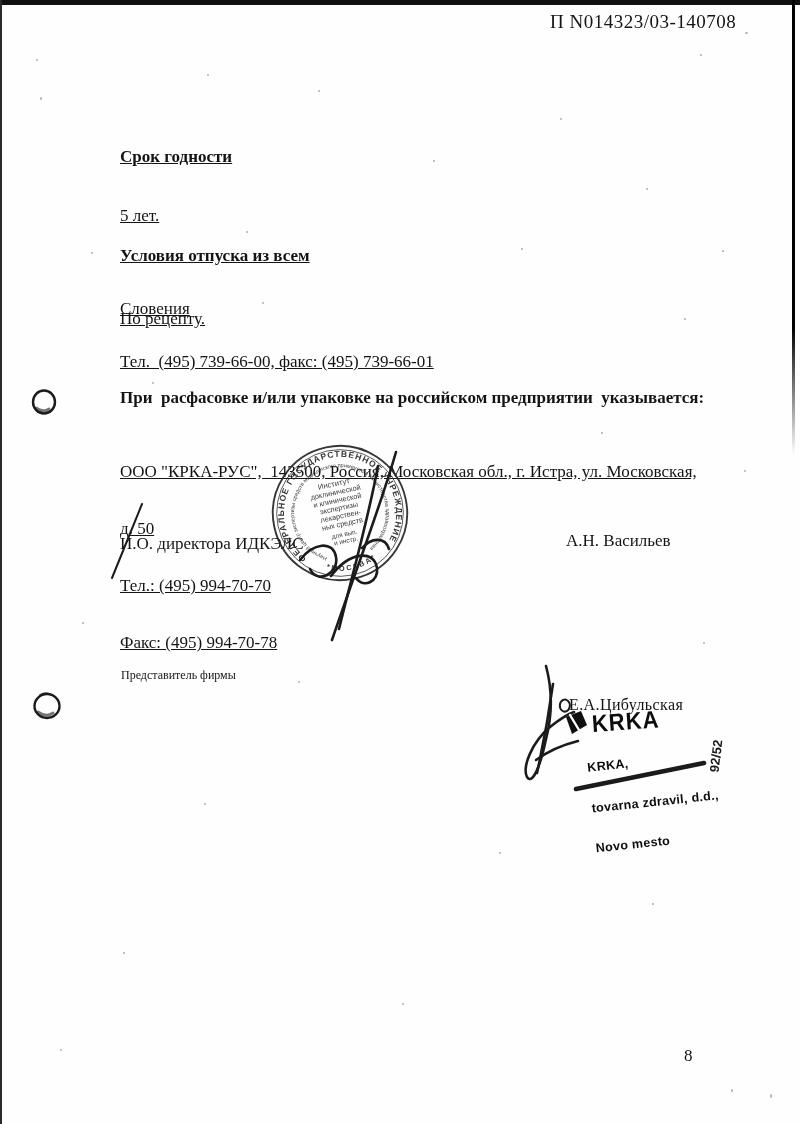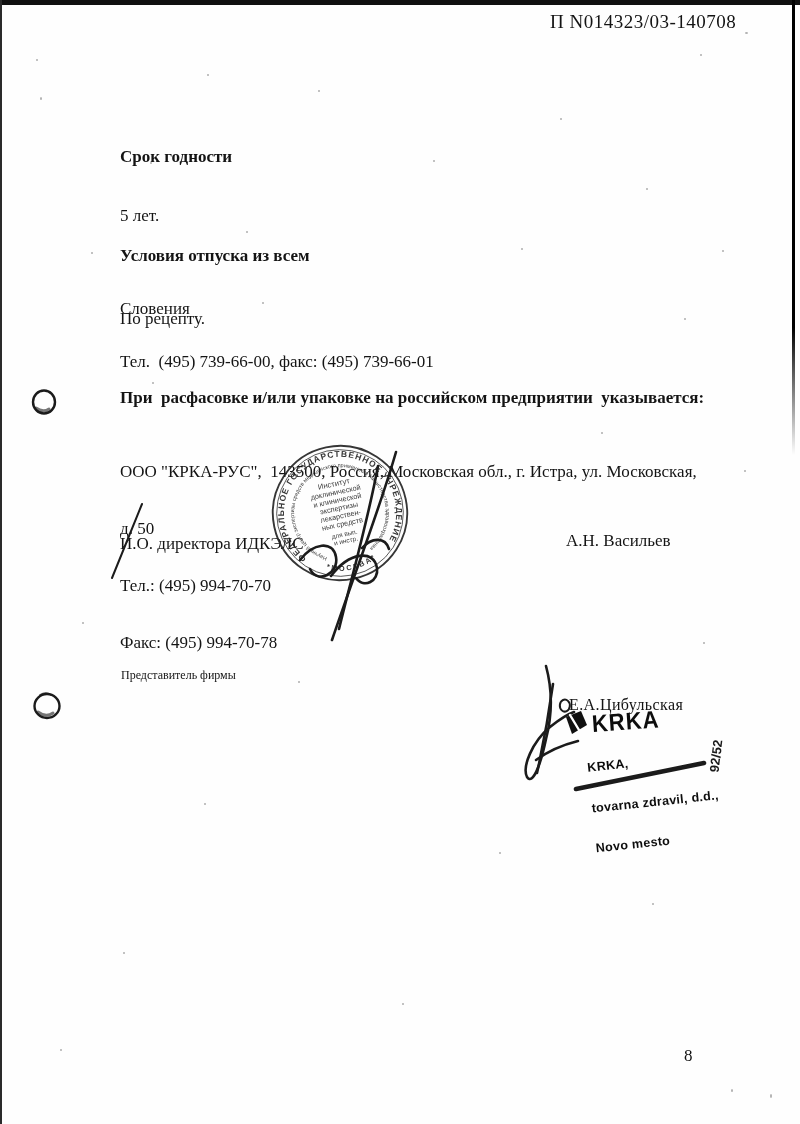--- a/index.html
+++ b/index.html
@@ -3,21 +3,21 @@
 <meta charset="utf-8">
 <style>
   * { margin:0; padding:0; box-sizing:border-box; }
   html,body { width:800px; height:1124px; }
   body {
     position:relative; width:800px; height:1124px; background:#fefefe;
     font-family:"Liberation Serif","DejaVu Serif",serif; color:#141414;
     overflow:hidden; -webkit-font-smoothing:antialiased;
   }
   .abs { position:absolute; }
-  .line { white-space:pre-wrap; }
+  .line { white-space:pre-wrap;text-decoration:underline; }
   .txt { font-size:17px; line-height:19.5px; white-space:pre-wrap; }
   b, .bold { font-weight:bold; }
 
   
   .edge-top { left:0; top:0; width:800px; height:5px; background:#101010; }
   .edge-left { left:0; top:0; width:2px; height:1124px; background:#2a2a2a; }
   .edge-right { left:792px; top:0; width:3px; height:455px;
     background:linear-gradient(#000 0 72%, rgba(0,0,0,0) 100%); }
 
   .regnum { left:550px; top:11px; font-size:19px; letter-spacing:.5px; }

